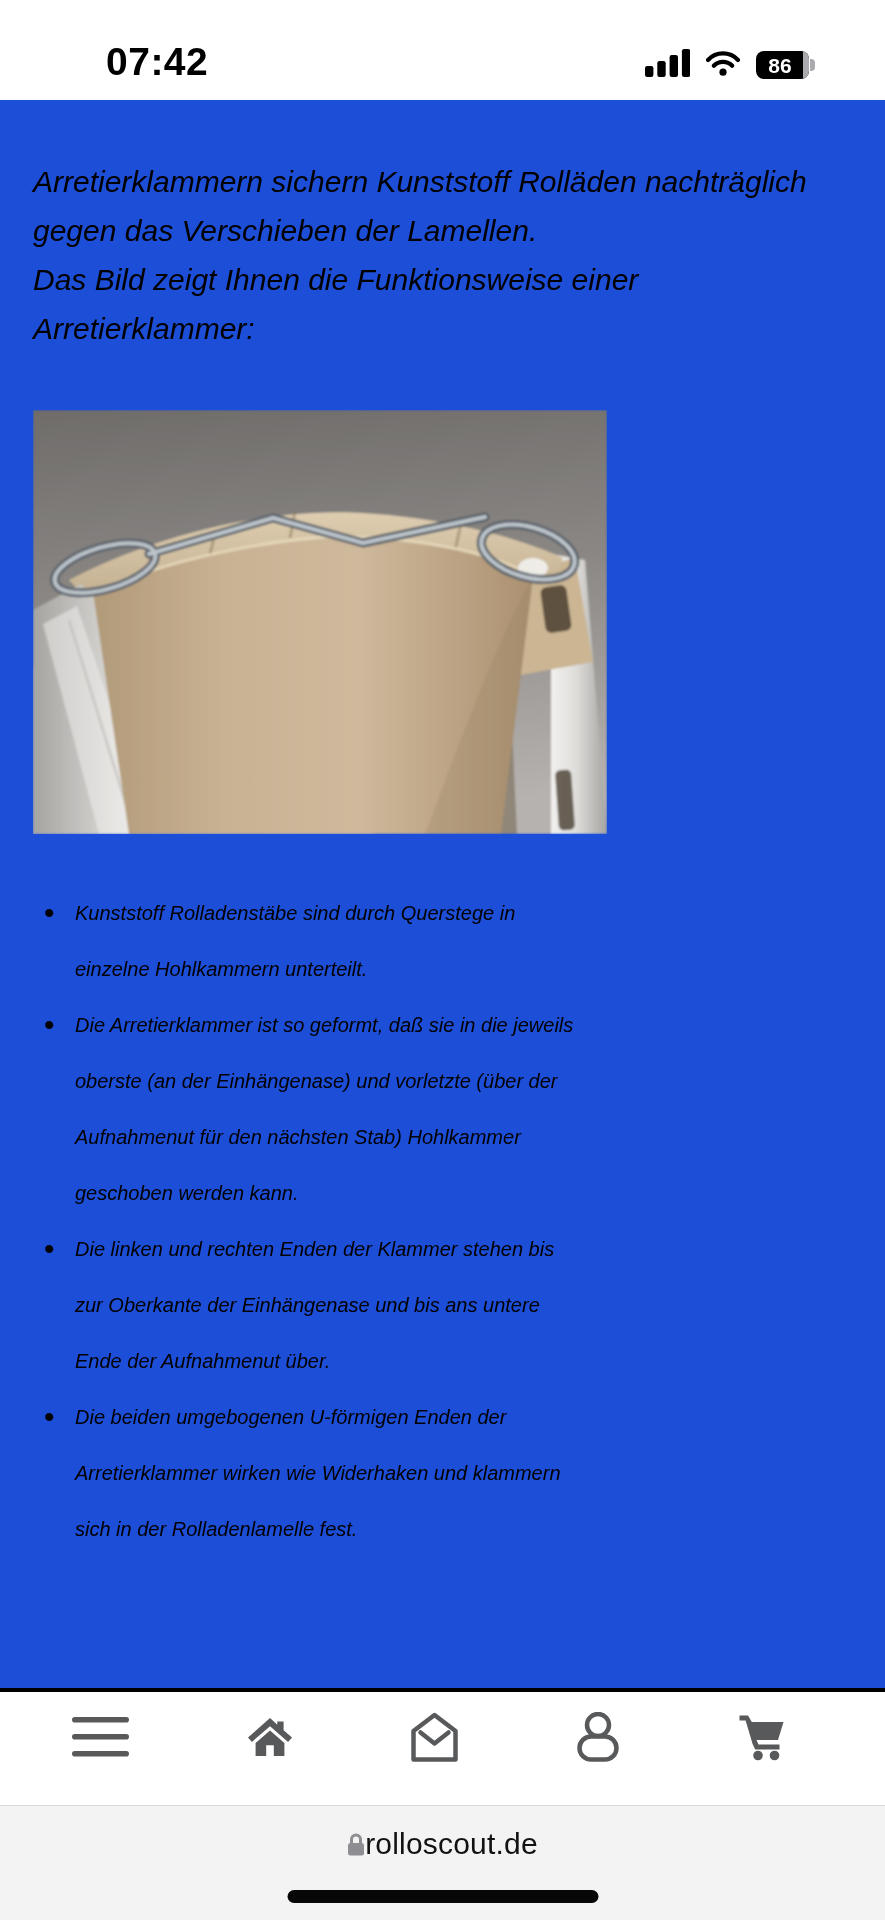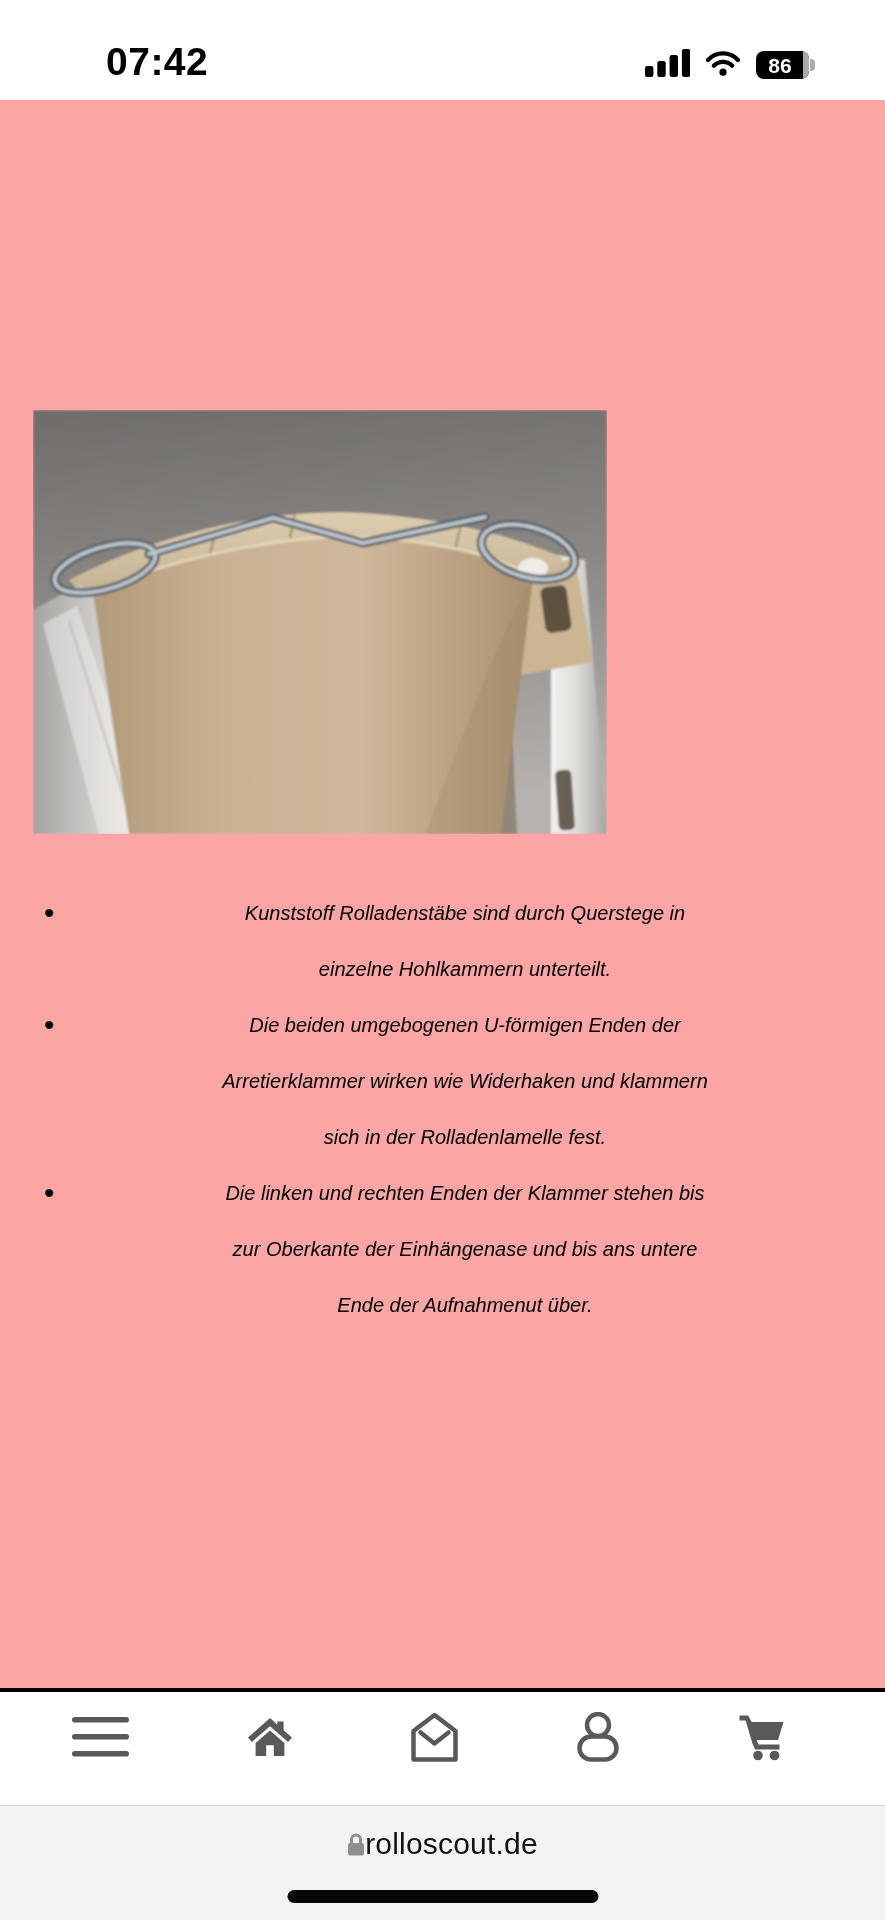--- a/index.html
+++ b/index.html
@@ -1,19 +1,19 @@
 <!DOCTYPE html>
 <html lang="de"><head>
 <meta charset="utf-8">
 <style>
   html,body { margin:0; padding:0; background:#e8e8e8; }
   .page {
     position:relative; width:885px; height:1920px; margin:0 auto;
-    background:#fca5a5; overflow:hidden;
-    font-family:"Liberation Sans", sans-serif; color:#000;text-align:center;
+    background:#1d4ed8; overflow:hidden;
+    font-family:"Liberation Sans", sans-serif; color:#000;
   }
 
   
   .status-bar { position:absolute; top:0; left:0; right:0; height:100px; background:#fff; }
   .status-time {
     position:absolute; left:106px; top:42px;
     font-size:39px; font-weight:700; letter-spacing:0.5px; color:#000;
     font-style:normal; line-height:1;
   }
   .status-right {
@@ -100,20 +100,21 @@
       <span class="battery">
         <span class="battery-body">
           <span>86</span>
           <i class="battery-gap"></i>
         </span>
         <i class="battery-nub"></i>
       </span>
     </div>
   </div>
 
+  <div class="intro">Arretierklammern sichern Kunststoff Rolläden nachträglich<br>gegen das Verschieben der Lamellen.<br>Das Bild zeigt Ihnen die Funktionsweise einer<br>Arretierklammer:</div>
 
   <div class="photo-wrap">
     <svg width="574" height="424" viewBox="0 0 574 424">
       <defs>
         <linearGradient id="bgG" x1="0" y1="0" x2="0.12" y2="1">
           <stop offset="0" stop-color="#6f6c6a"></stop>
             <stop offset="0.45" stop-color="#8a8784"></stop>
             <stop offset="1" stop-color="#b6b2af"></stop>
         </linearGradient>
         <linearGradient id="slatG" x1="0" y1="0" x2="1" y2="0">
@@ -171,22 +172,23 @@
           <ellipse cx="495" cy="142" rx="48" ry="25" transform="rotate(16 495 142)"></ellipse>
           <path d="M116 144 L240 108 L330 133 L452 107"></path>
         </g>
       </g>
     </svg>
   </div>
 
   <div class="bullets">
     <ul>
       <li>Kunststoff Rolladenstäbe sind durch Querstege in<br>einzelne Hohlkammern unterteilt.</li>
+      <li>Die Arretierklammer ist so geformt, daß sie in die jeweils<br>oberste (an der Einhängenase) und vorletzte (über der<br>Aufnahmenut für den nächsten Stab) Hohlkammer<br>geschoben werden kann.</li>
+      <li>Die linken und rechten Enden der Klammer stehen bis<br>zur Oberkante der Einhängenase und bis ans untere<br>Ende der Aufnahmenut über.</li>
       <li>Die beiden umgebogenen U-förmigen Enden der<br>Arretierklammer wirken wie Widerhaken und klammern<br>sich in der Rolladenlamelle fest.</li>
-      <li>Die linken und rechten Enden der Klammer stehen bis<br>zur Oberkante der Einhängenase und bis ans untere<br>Ende der Aufnahmenut über.</li>
     </ul>
   </div>
 
   <div class="tab-bar">
     <div class="tab-item">
       <span>
         <svg width="57" height="40" viewBox="0 0 57 40">
           <rect x="0" y="0" width="57" height="5.6" rx="2.8" fill="#58595b"></rect>
           <rect x="0" y="17" width="57" height="5.6" rx="2.8" fill="#58595b"></rect>
           <rect x="0" y="34" width="57" height="5.6" rx="2.8" fill="#58595b"></rect>

